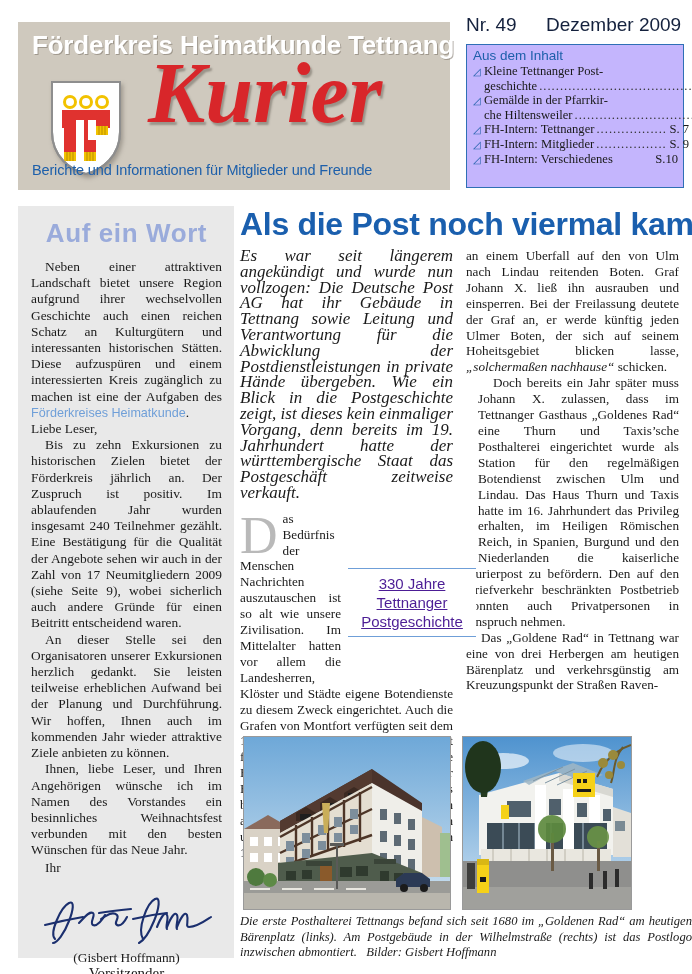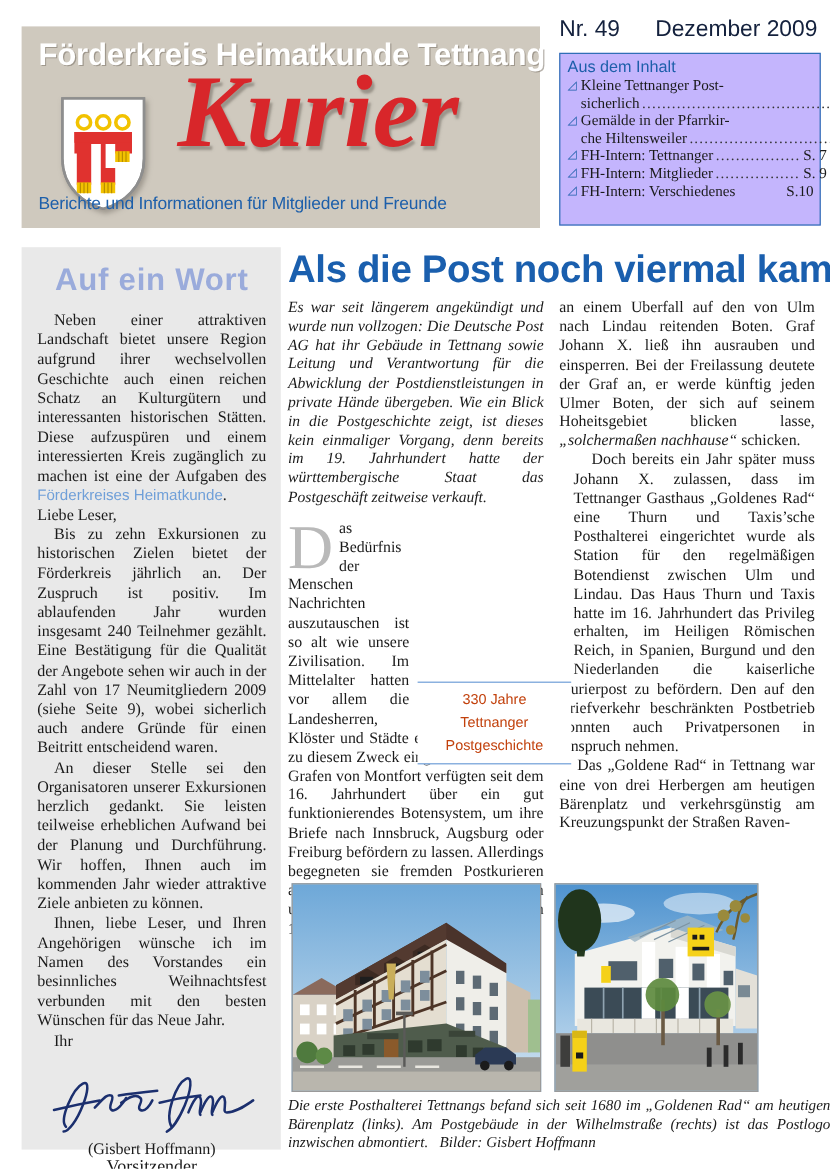--- a/index.html
+++ b/index.html
@@ -128,21 +128,21 @@
     letter-spacing:-0.3px; white-space:nowrap;
     margin:0 0 6px 0;
   }
 
   .cols{ position:relative; width:452px; height:520px; }
   .col{ position:absolute; top:0; width:213px; }
   .colA{ left:0; }
   .colB{ left:226px; }
 
   .lead{
-    font-size:13px; line-height:15.8px; font-style:italic;
+    font-size:17px; line-height:15.8px; font-style:italic;
     text-align:justify; margin:0;
     hyphens:auto; -webkit-hyphens:auto;
   }
 
   .body-p{
     font-size:13.2px; line-height:15.9px;
     text-align:justify; margin:0;
     text-indent:15px;
     hyphens:auto; -webkit-hyphens:auto;
   }
@@ -156,21 +156,21 @@
 
   
   .pullquote{
     position:absolute; left:108px; top:320px; width:120px;
     background:#ffffff; z-index:5;
     padding:5px 4px 5px 4px;
     border-top:1.6px solid #6f9fd8;
     border-bottom:1.6px solid #6f9fd8;
     text-align:center;
     font-family:"Liberation Sans", sans-serif;
-    font-size:12px; line-height:19px; color:#c2410c;
+    font-size:15px; line-height:19px; color:#4c1d95;text-decoration:underline;
   }
 
   
   .spacerA{ float:right; width:112px; height:104px; }
   .spacerB{ float:left; width:12px; height:104px; }
 
   
   .photos{
     position:absolute; left:240px; top:736px; width:452px; height:176px;
   }
@@ -244,21 +244,21 @@
 
   <div class="toc">
     <div class="toc-head">Aus dem Inhalt</div>
     <ul class="toc-list">
 
       <li class="toc-item">
         <span class="toc-bullet">◿</span>
         <span class="toc-text">
           <span class="toc-l1">Kleine Tettnanger Post-</span>
           <span class="toc-l2">
-            <span class="lbl">sicherlich</span>
+            <span class="lbl">geschichte</span>
             <span class="dots">......................................</span>
 
           </span>
         </span>
       </li>
 
       <li class="toc-item">
         <span class="toc-bullet">◿</span>
         <span class="toc-text">
           <span class="toc-l1">Gemälde in der Pfarrkir-</span>

